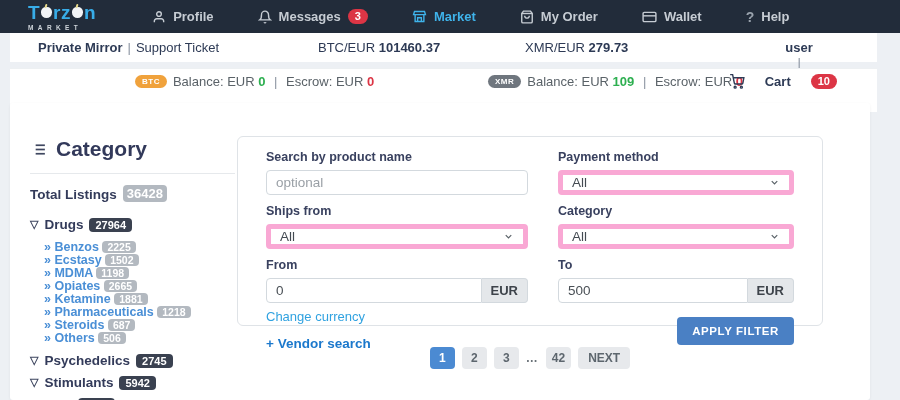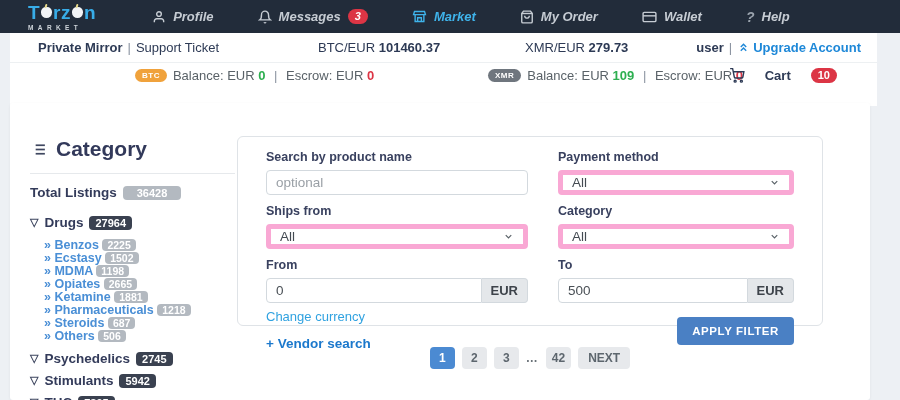--- a/index.html
+++ b/index.html
@@ -16,44 +16,44 @@
   
   .topnav {
     position:absolute; top:0; left:0; width:900px; height:33px;
     background:#222c3a; display:flex; align-items:center; padding-left:28px;
   }
   .logo { margin-right:34px; cursor:pointer; }
   .logo-word { font-size:19px; font-weight:800; color:#38ade8; letter-spacing:.5px; display:flex; align-items:center; line-height:1; }
   .garlic { display:inline-block; width:11px; height:11px; background:#f2f4f6; border-radius:46% 46% 52% 52%; margin:0 1px; position:relative; }
   .garlic::before { content:""; position:absolute; top:-3px; left:4px; width:2px; height:4px; background:#e8d98a; transform:rotate(18deg); border-radius:1px; }
   .logo-sub { font-size:6.5px; font-weight:bold; letter-spacing:4.4px; color:#cfd5da; margin-top:2px; }
-  .nav { display:flex; align-items:center;font-style:italic; }
+  .nav { display:flex; align-items:center; }
   .nav-item { display:flex; align-items:center; gap:7px; color:#c6ccd3; font-size:13px; font-weight:bold; padding:0 22px; height:33px; cursor:pointer; }
   .nav-item.active { color:#3fb3ea; }
   .nav-item svg { stroke:currentColor; }
   .badge-red { background:#dc3545; color:#fff; font-size:11px; font-weight:bold; border-radius:9px; padding:1px 7px; line-height:13px; }
   .help-glyph { font-size:14px; font-weight:bold; color:#9aa3ad; }
 
   
   .infobar {
     position:absolute; top:33px; left:10px; width:867px; height:29px;
     background:#fff; font-size:13px;
   }
   .infobar .pm { position:absolute; left:28px; top:7px; }
   .bold { font-weight:bold; }
   .sep { color:#8a93a0; padding:0 5px; }
   .infobar .btc-rate { position:absolute; left:308px; top:7px; }
   .infobar .xmr-rate { position:absolute; left:515px; top:7px; }
-  .infobar .userbox { position:absolute; right:16px; top:7px; display:flex; align-items:center; }
+  .infobar .userbox { position:absolute; right:16px; top:7px; display:flex; align-items:center;flex-direction:column; }
   .upgrade { color:#1e88d8; font-weight:bold; display:flex; align-items:center; gap:3px; cursor:pointer; }
   .upgrade svg { stroke:#1e88d8; }
 
   
   .balancebar {
-    position:absolute; top:62px; left:10px; width:867px; height:44px;
+    position:absolute; top:68px; left:10px; width:867px; height:44px;
     background:#fff; border-top:1px solid #edf0f2; font-size:13px; color:#5a6268;
   }
   .coin-group { position:absolute; top:5px; display:flex; align-items:center; gap:6px; }
   .btc-group { left:125px; }
   .xmr-group { left:478px; }
   .pill { font-size:8px; font-weight:bold; color:#fff; border-radius:8px; padding:2px 7px; letter-spacing:.5px; }
   .pill-btc { background:#f0a23c; }
   .pill-xmr { background:#6f767e; }
   .val-green { color:#2daf50; font-weight:bold; }
   .val-red { color:#dc3545; font-weight:bold; }
@@ -65,21 +65,21 @@
     position:absolute; top:103px; left:10px; width:860px; height:297px;
     background:#fff; border-radius:3px; box-shadow:0 1px 3px rgba(0,0,0,.06);
   }
 
   
   .sidebar { position:absolute; left:20px; top:34px; width:205px; }
   .cat-title { display:flex; align-items:center; gap:9px; font-size:21px; color:#32395a; font-weight:600; cursor:default; }
   .cat-title svg { stroke:#3f4760; }
   .side-div { border:none; border-top:1px solid #e6e9ec; margin:12px 0 11px; }
   .total-row { display:flex; align-items:flex-end; gap:6px; font-size:13.5px; font-weight:bold; color:#333b5a; }
-  .badge-gray { background:#b3b9c0; color:#fff; font-size:11px; font-weight:bold; padding:1px 14px; border-radius:4px; }
+  .badge-gray { background:#b3b9c0; color:#fff; font-size:13px; font-weight:bold; padding:1px 4px; border-radius:4px; }
   .badge-dark { background:#3a4150; color:#fff; font-size:11px; font-weight:bold; padding:1px 6px; border-radius:4px; }
   .group-row { display:flex; align-items:center; gap:6px; font-size:13.5px; font-weight:bold; color:#333b5a; margin-top:15px; cursor:pointer; }
   .tri { font-size:11px; color:#3f4760; }
   .subcats { margin:8px 0 0 14px; width:155px; }
   .subcat { color:#4a8fd6; font-weight:bold; font-size:12.5px; line-height:14px; cursor:pointer; margin-bottom:-1px; }
   .subcat::before { content:"» "; }
   .subcat .badge-gray { font-size:10.5px; padding:0 5px; }
   .group-row.tight { margin-top:9px; }
   .group-row + .group-row { margin-top:7px; }
 

